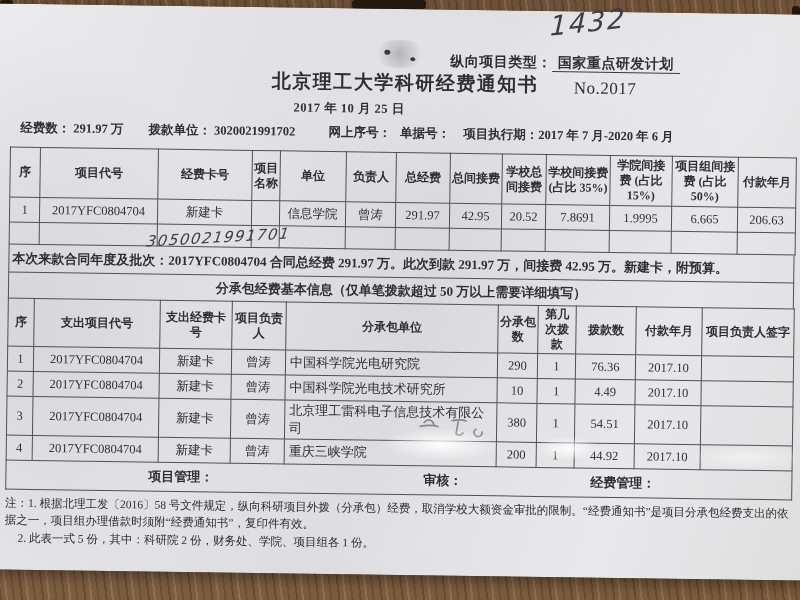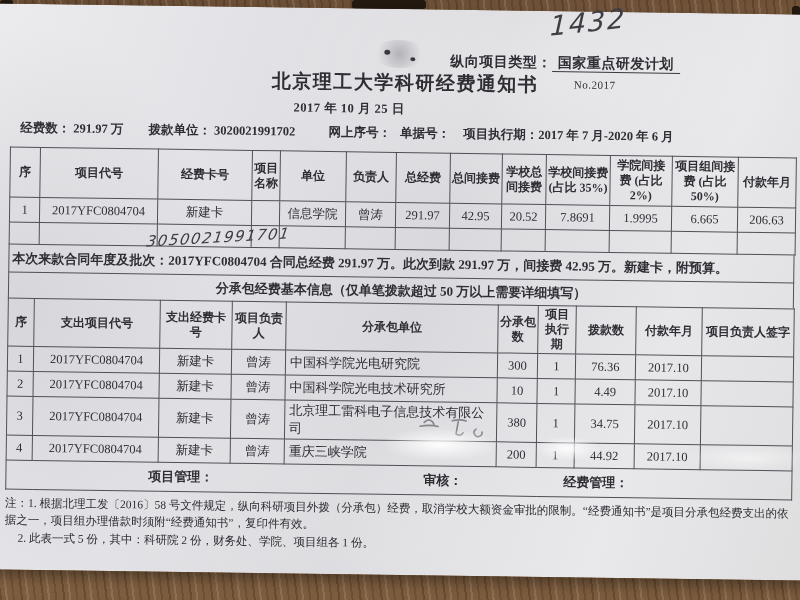--- a/index.html
+++ b/index.html
@@ -27,21 +27,21 @@
     border-radius:2px;
   }
   .content{position:absolute;left:14px;top:-9px;width:800px;height:600px;color:#2f2e34;}
   .abs{position:absolute;}
 
   .hand{font-family:"DejaVu Sans", sans-serif;font-style:italic;color:#3d3d44;}
   .hand-no{left:546px;top:4px;font-size:27px;transform:rotate(-7deg) skewX(-8deg);letter-spacing:2px;}
   .ptype{left:447px;top:52px;font-size:14px;font-weight:bold;letter-spacing:.5px;}
   .ptype .uline{border-bottom:1.6px solid #3a3940;padding:0 6px 1px 6px;}
   .title{left:269px;top:70px;font-size:19px;font-weight:bold;letter-spacing:1.5px;}
-  .docno{left:571px;top:76px;font-size:11px;letter-spacing:.5px;}
+  .docno{left:571px;top:76px;font-size:17px;letter-spacing:.5px;}
   .date{left:291px;top:101px;font-size:12.5px;font-weight:bold;letter-spacing:.5px;}
 
   .meta{left:18px;top:125px;width:770px;font-size:12.5px;font-weight:bold;white-space:nowrap;}
   .meta span{display:inline-block;}
   .m1{margin-right:22px;} .m2{margin-right:30px;} .m3{margin-right:6px;} .m4{margin-right:10px;text-align:right;}
 
   .sheet{left:8px;top:152px;width:786px;}
   table{border-collapse:collapse;table-layout:fixed;width:786px;}
   td,th{border:1px solid #514f57;text-align:center;vertical-align:middle;
         padding:1px 1px;overflow:hidden;}
@@ -121,21 +121,21 @@
           <th>序</th>
           <th>项目代号</th>
           <th>经费卡号</th>
           <th>项目名称</th>
           <th>单位</th>
           <th>负责人</th>
           <th>总经费</th>
           <th>总间接费</th>
           <th>学校总间接费</th>
           <th>学校间接费 (占比 35%)</th>
-          <th>学院间接费 (占比 2%)</th>
+          <th>学院间接费 (占比 15%)</th>
           <th>项目组间接费 (占比 50%)</th>
           <th>付款年月</th>
         </tr>
         <tr class="drow">
           <td>1</td>
           <td>2017YFC0804704</td>
           <td>新建卡</td>
           <td></td>
           <td>信息学院</td>
           <td>曾涛</td>
@@ -182,32 +182,32 @@
             <col style="width:92px">
         </colgroup>
         <tbody>
             <tr class="hrow">
           <th>序</th>
           <th>支出项目代号</th>
           <th>支出经费卡号</th>
           <th>项目负责人</th>
           <th>分承包单位</th>
           <th>分承包数</th>
-          <th>项目执行期</th>
+          <th>第几次拨款</th>
           <th>拨款数</th>
           <th>付款年月</th>
           <th>项目负责人签字</th>
         </tr>
         <tr>
           <td>1</td>
           <td>2017YFC0804704</td>
           <td>新建卡</td>
           <td>曾涛</td>
           <td class="unit">中国科学院光电研究院</td>
-          <td>300</td>
+          <td>290</td>
           <td>1</td>
           <td>76.36</td>
           <td>2017.10</td>
           <td></td>
         </tr>
         <tr>
           <td>2</td>
           <td>2017YFC0804704</td>
           <td>新建卡</td>
           <td>曾涛</td>
@@ -219,41 +219,41 @@
           <td></td>
         </tr>
         <tr class="r3">
           <td>3</td>
           <td>2017YFC0804704</td>
           <td>新建卡</td>
           <td>曾涛</td>
           <td class="unit">北京理工雷科电子信息技术有限公司</td>
           <td>380</td>
           <td>1</td>
-          <td>34.75</td>
+          <td>54.51</td>
           <td>2017.10</td>
           <td></td>
         </tr>
         <tr>
           <td>4</td>
           <td>2017YFC0804704</td>
           <td>新建卡</td>
           <td>曾涛</td>
           <td class="unit">重庆三峡学院</td>
           <td>200</td>
           <td>1</td>
           <td>44.92</td>
           <td>2017.10</td>
           <td></td>
         </tr>
         <tr class="frow">
           <td colspan="10">
             <span style="left:142px;">项目管理：</span>
             <span style="left:377px;margin-left:40px;">审核：</span>
-            <span style="left:557px;">经费管理：</span>
+            <span style="left:584px;">经费管理：</span>
           </td>
         </tr>
       </tbody>
         </table>
 
       <div class="notes">
         <p class="n1">注：1. 根据北理工发〔2016〕58 号文件规定，纵向科研项目外拨（分承包）经费，取消学校大额资金审批的限制。“经费通知书”是项目分承包经费支出的依据之一，项目组办理借款时须附“经费通知书”，复印件有效。</p>
         <p class="n2">2. 此表一式 5 份，其中：科研院 2 份，财务处、学院、项目组各 1 份。</p>
       </div>
     </div>

